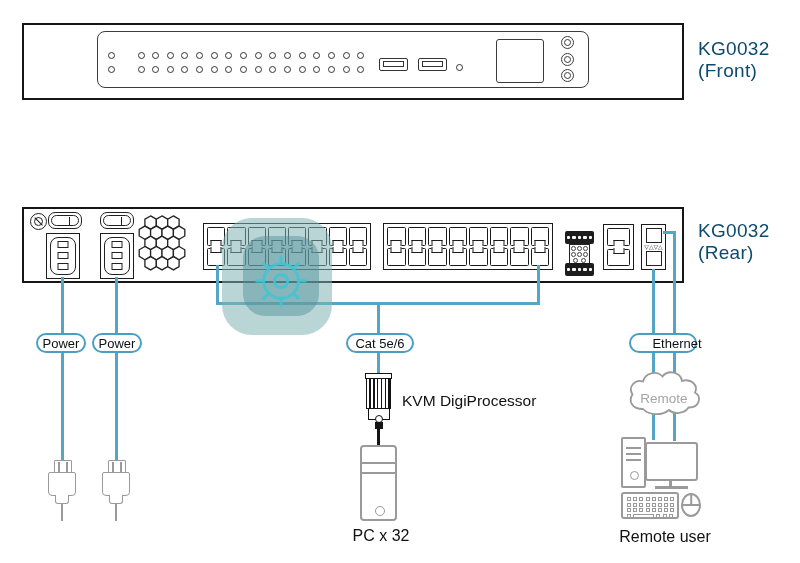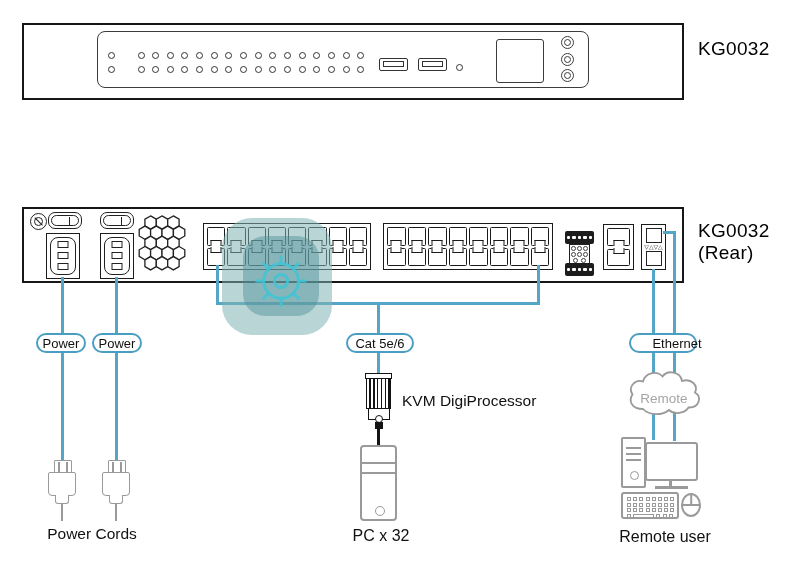--- a/index.html
+++ b/index.html
@@ -59,21 +59,21 @@
   .rj45.big{flex:1;}
   #lan-box{position:absolute;left:619px;top:17px;width:25px;height:46px;box-sizing:border-box;
            border:1.6px solid #1a1a1a;background:#fff;}
   .lan-sq{position:absolute;left:3.5px;right:3.5px;height:13px;border:1.5px solid #222;}
   #lan-sq1{top:3px;} #lan-sq2{bottom:3px;}
   #lan-marks{position:absolute;left:0;right:0;top:18px;height:8px;text-align:center;
              font-size:6px;letter-spacing:0;color:#222;line-height:8px;}
 
   
   .dev-caption{position:absolute;left:698px;width:100px;font-size:19px;line-height:22px;
-               color:#000000;letter-spacing:0.3px;}
+               color:#0c4a6e;letter-spacing:0.3px;}
   #front-caption{top:38px;} #rear-caption{top:220px;}
   .node-caption{position:absolute;font-size:15.5px;color:#111;text-align:center;}
 
   
   .cable{position:absolute;background:var(--cable);z-index:3;}
   .vline{width:3px;} .hline{height:3px;}
   #pline1{left:60.5px;top:277px;height:185px;}
   #pline2{left:114.5px;top:277px;height:185px;}
   #kvm-v1{left:215.5px;top:265px;height:40px;}
   #kvm-v2{left:536.5px;top:265px;height:40px;}
@@ -212,20 +212,21 @@
       <div class="abs" id="front-lcd"></div>
       <div id="front-btns">
           <div class="fbtn" style="position: absolute; top: 0px;"></div>
           <div class="fbtn" style="position: absolute; top: 16.5px;"></div>
           <div class="fbtn" style="position: absolute; top: 33px;"></div>
         </div>
     </div>
   </div>
   <div class="dev-caption" id="front-caption">
     <div>KG0032</div>
+    <div>(Front)</div>
   </div>
 
   <div class="device" id="rear-device">
     <div class="frame"></div>
     <div class="abs" id="ground"></div>
     <div class="rocker" id="rocker1"></div>
     <div class="rocker" id="rocker2"></div>
     <div class="iec" id="iec1">
       <div class="slot" style="top:7px;"></div>
       <div class="slot" style="top:18px;"></div>
@@ -417,21 +418,20 @@
       <div class="key" style="position: absolute; left: 41.2px; top: 14.2px;"></div>
       <div class="key" style="position: absolute; left: 47.4px; top: 14.2px;"></div>
       <div class="key" style="position: absolute; left: 4px; top: 19.8px;"></div>
       <div class="key" style="position: absolute; left: 10.2px; top: 19.8px; width: 21px;"></div>
       <div class="key" style="position: absolute; left: 33.4px; top: 19.8px;"></div>
       <div class="key" style="position: absolute; left: 39.6px; top: 19.8px;"></div>
       <div class="key" style="position: absolute; left: 45.8px; top: 19.8px;"></div>
     </div>
   <div id="ru-mouse"></div>
 
-  <div class="node-caption" id="cap-power">Power Cords</div>
   <div class="node-caption" id="cap-pc">PC x 32</div>
   <div class="node-caption" id="cap-remote">Remote user</div>
 
   <div class="wm" id="wm-outer"></div>
   <div class="wm" id="wm-inner"></div>
   <svg class="wm" id="wm-gear" width="66" height="66" viewBox="0 0 40 40" fill="none" stroke="rgba(62,196,214,0.85)" stroke-width="1.8">
     <circle cx="20" cy="20" r="10.5"></circle>
     <circle cx="20" cy="20" r="4"></circle>
     <path d="M20 9.5 V4.5 M20 30.5 V35.5 M9.5 20 H4.5 M30.5 20 H35.5
              M12.6 12.6 L9 9 M27.4 27.4 L31 31 M12.6 27.4 L9 31 M27.4 12.6 L31 9"></path>

